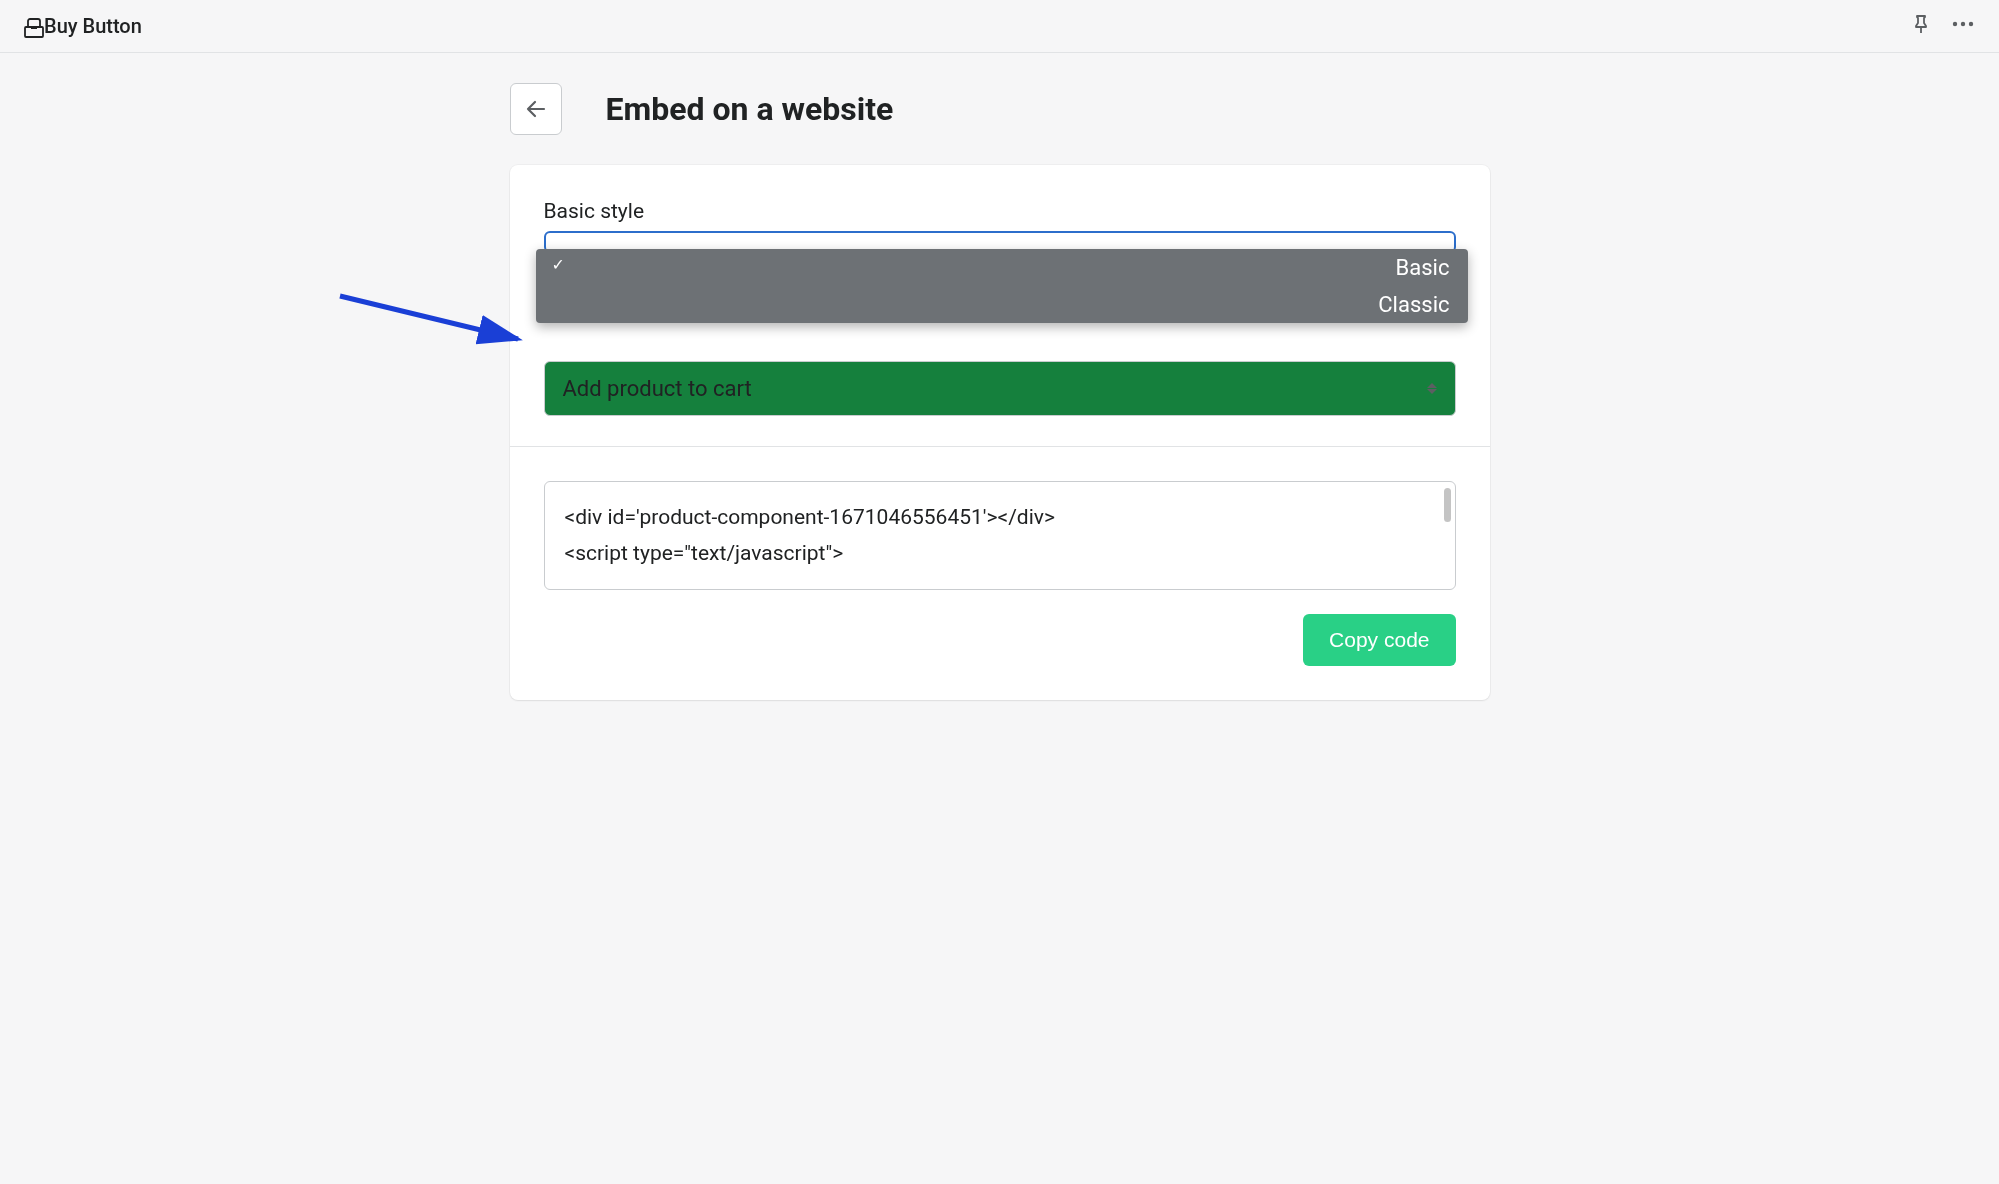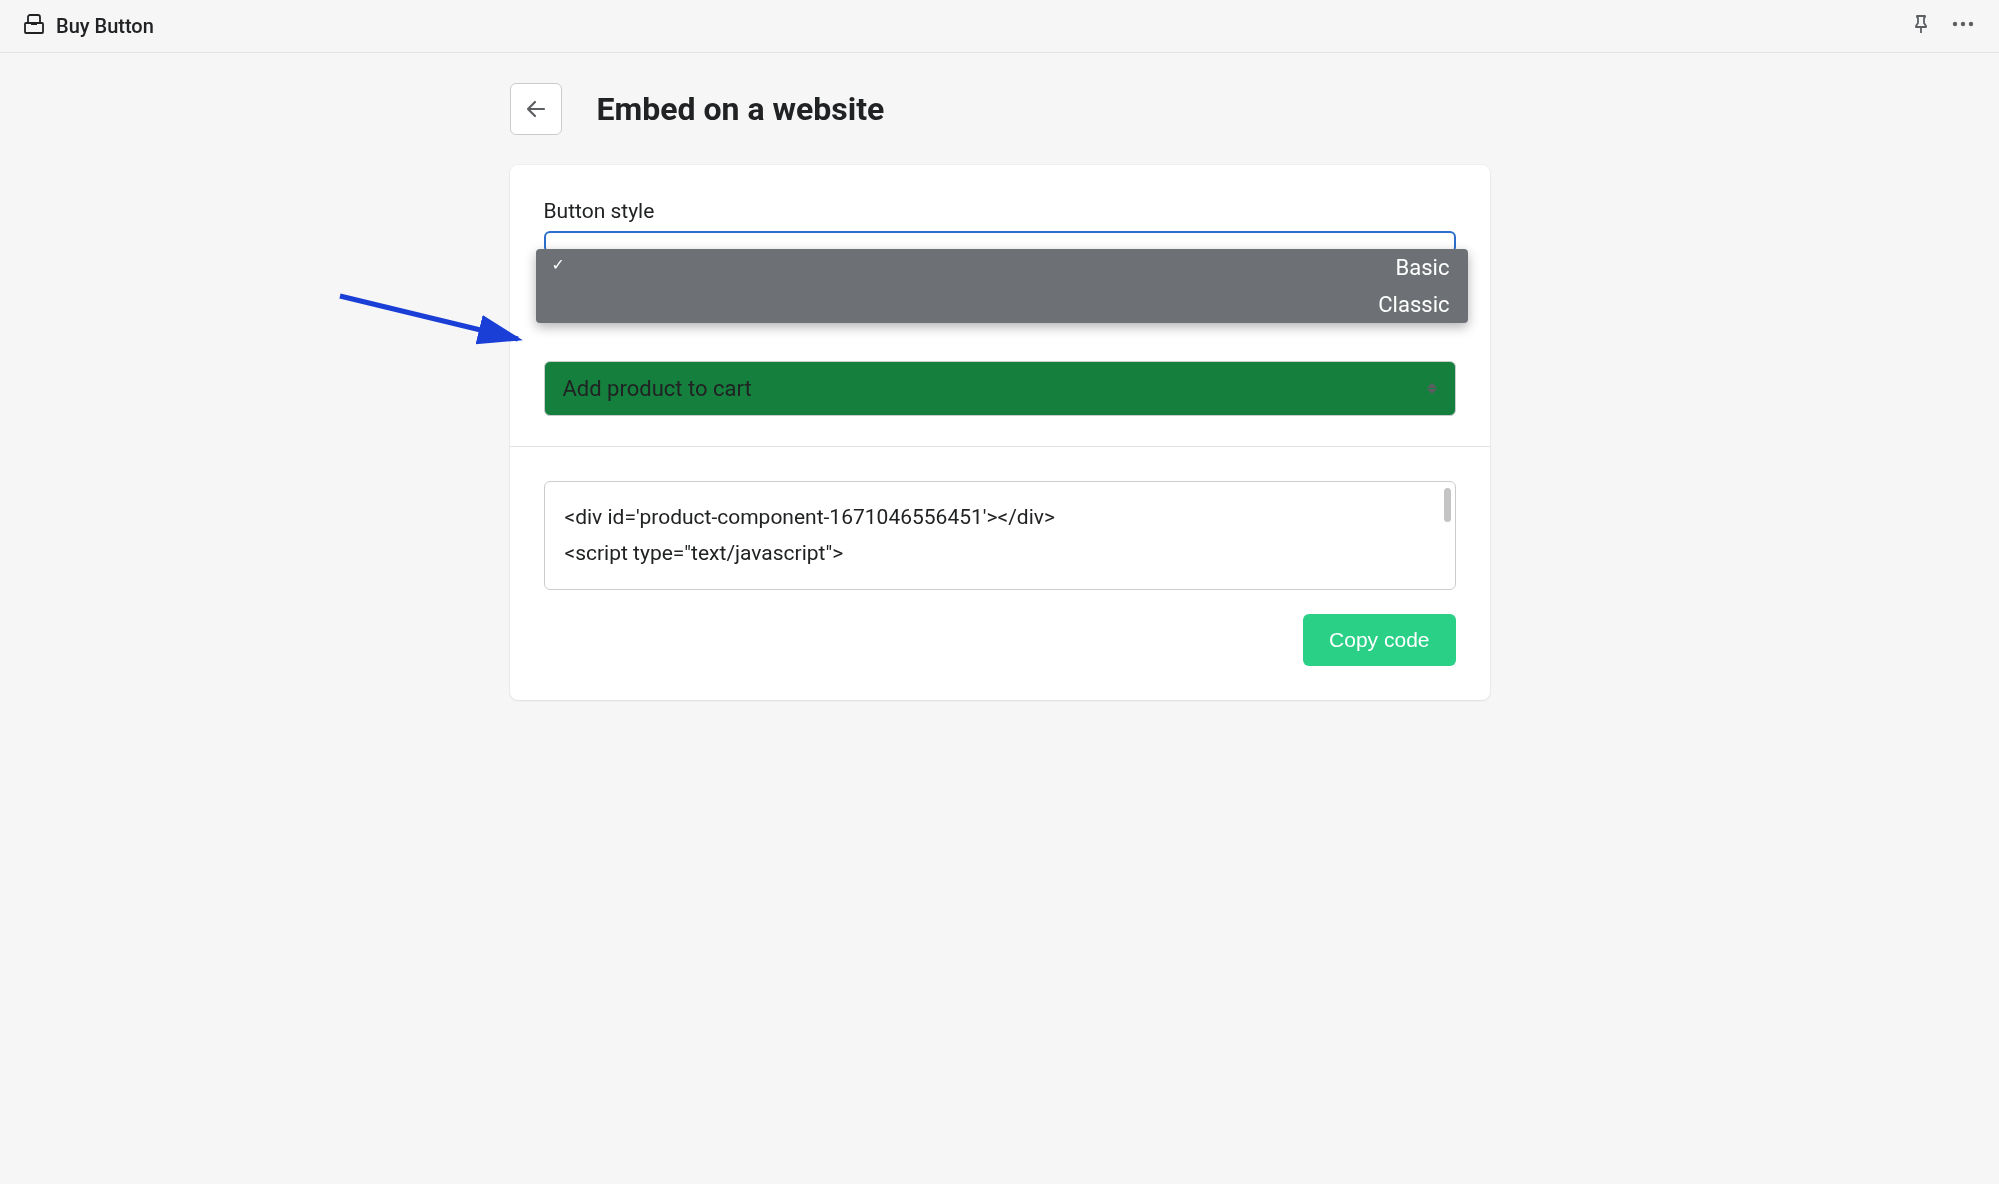--- a/index.html
+++ b/index.html
@@ -15,22 +15,22 @@
     .top-bar {
       display: flex;
       align-items: center;
       justify-content: space-between;
       padding: 14px 24px;
       border-bottom: 1px solid #e1e3e5;
       background: #f6f6f7;
     }
     .top-bar-left {
       display: flex;
-      align-items: flex-start;
-      gap: 12px;
+      align-items: flex-end;
+      gap: 0;
     }
     .app-icon {
       width: 20px;
       height: 20px;
       display: flex;
       align-items: center;
       justify-content: center;
     }
     .app-title {
       font-size: 20px;
@@ -43,21 +43,21 @@
       gap: 20px;
     }
     .content-area {
       max-width: 980px;
       margin: 0 auto;
       padding: 30px 0;
     }
     .page-header {
       display: flex;
       align-items: center;
-      gap: 35px;
+      gap: 44px;
       margin-bottom: 30px;
       padding-left: 0;
     }
     .back-button {
       width: 52px;
       height: 52px;
       border: 1px solid #c9cccf;
       border-radius: 6px;
       background: #fff;
       display: flex;
@@ -266,21 +266,21 @@
       <defs>
         <marker id="arrowhead" markerWidth="10" markerHeight="10" refX="8" refY="3" orient="auto">
           <polygon points="0 0, 9 3, 0 6" fill="#1a3fd6"></polygon>
         </marker>
       </defs>
       <line x1="10" y1="5" x2="188" y2="48" stroke="#1a3fd6" stroke-width="5" marker-end="url(#arrowhead)"></line>
     </svg>
 
     <div class="card-section">
 
-      <label class="field-label">Button style</label>
+      <label class="field-label">Basic style</label>
       <div class="select-wrapper">
         <div class="select-focused"></div>
         <div class="dropdown-menu">
           <div class="dropdown-option selected">Basic</div>
           <div class="dropdown-option">Classic</div>
         </div>
       </div>
 
       <div class="action-select">
         <span>Add product to cart</span>

